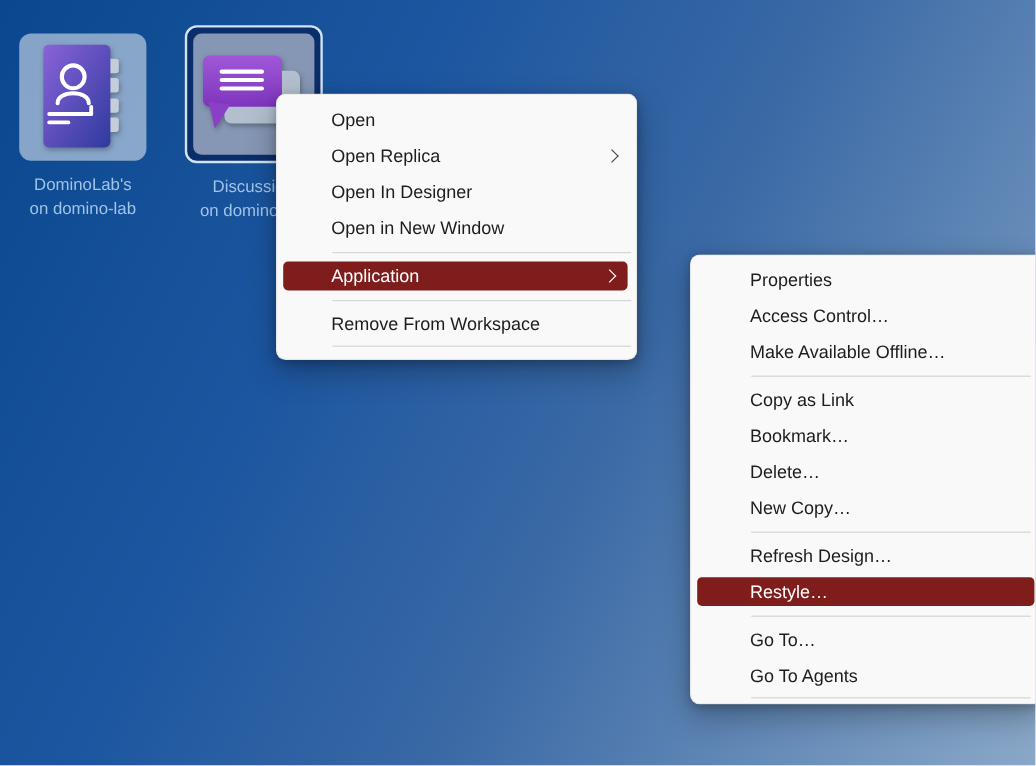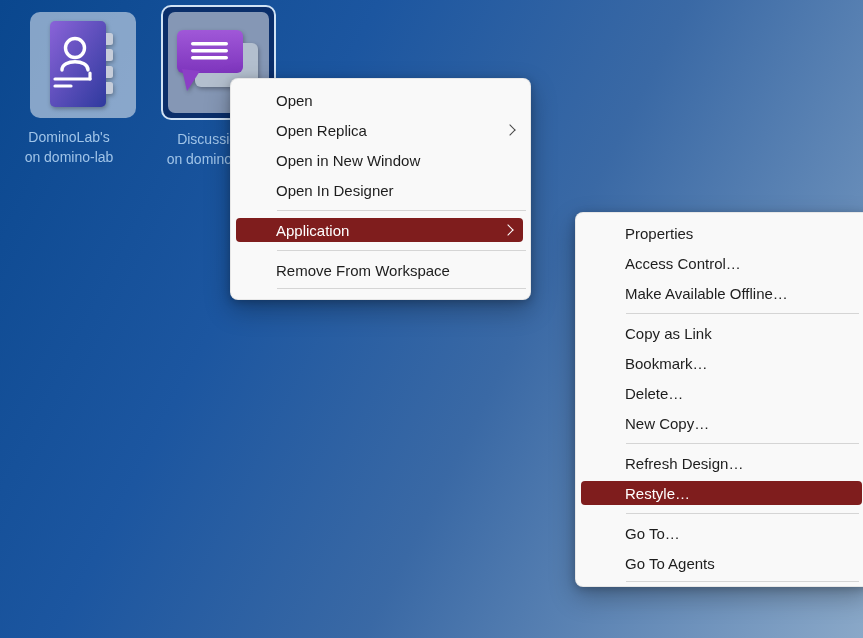--- a/index.html
+++ b/index.html
@@ -7,21 +7,21 @@
     position: relative;
     width: 863px; height: 638px;
     overflow: hidden;
     font-family: "Liberation Sans", sans-serif;
     background: linear-gradient(117deg, #0a478e 0%, #1c56a0 32%, #3a69a5 58%, #8aa8c8 100%);
   }
 
   
   .tile-wrap {
     position: absolute;
-    display: flex; flex-direction: column; align-items: flex-end;
+    display: flex; flex-direction: column; align-items: center; margin-top: 16px;
   }
   #tile-wrap-1 { left: 2px;   top: 12px; width: 134px; }
   #tile-wrap-2 { left: 146px; top: 5px;  width: 130px; }
 
   .tile {
     width: 106px; height: 106px;
     border-radius: 10px;
     background: rgba(255,255,255,0.5);
     display: flex; align-items: center; justify-content: center;
   }
@@ -155,24 +155,24 @@
 
   <div class="menu" id="main-menu">
       <div class="mi">
         <span>Open</span>
       </div>
       <div class="mi">
         <span>Open Replica</span>
         <span class="chev"></span>
       </div>
       <div class="mi">
+        <span>Open In Designer</span>
+      </div>
+      <div class="mi">
         <span>Open in New Window</span>
-      </div>
-      <div class="mi">
-        <span>Open In Designer</span>
       </div>
       <div class="sep">
         <div class="sep-line"></div>
       </div>
       <div class="mi hl">
         <span>Application</span>
         <span class="chev"></span>
       </div>
       <div class="sep">
         <div class="sep-line"></div>

